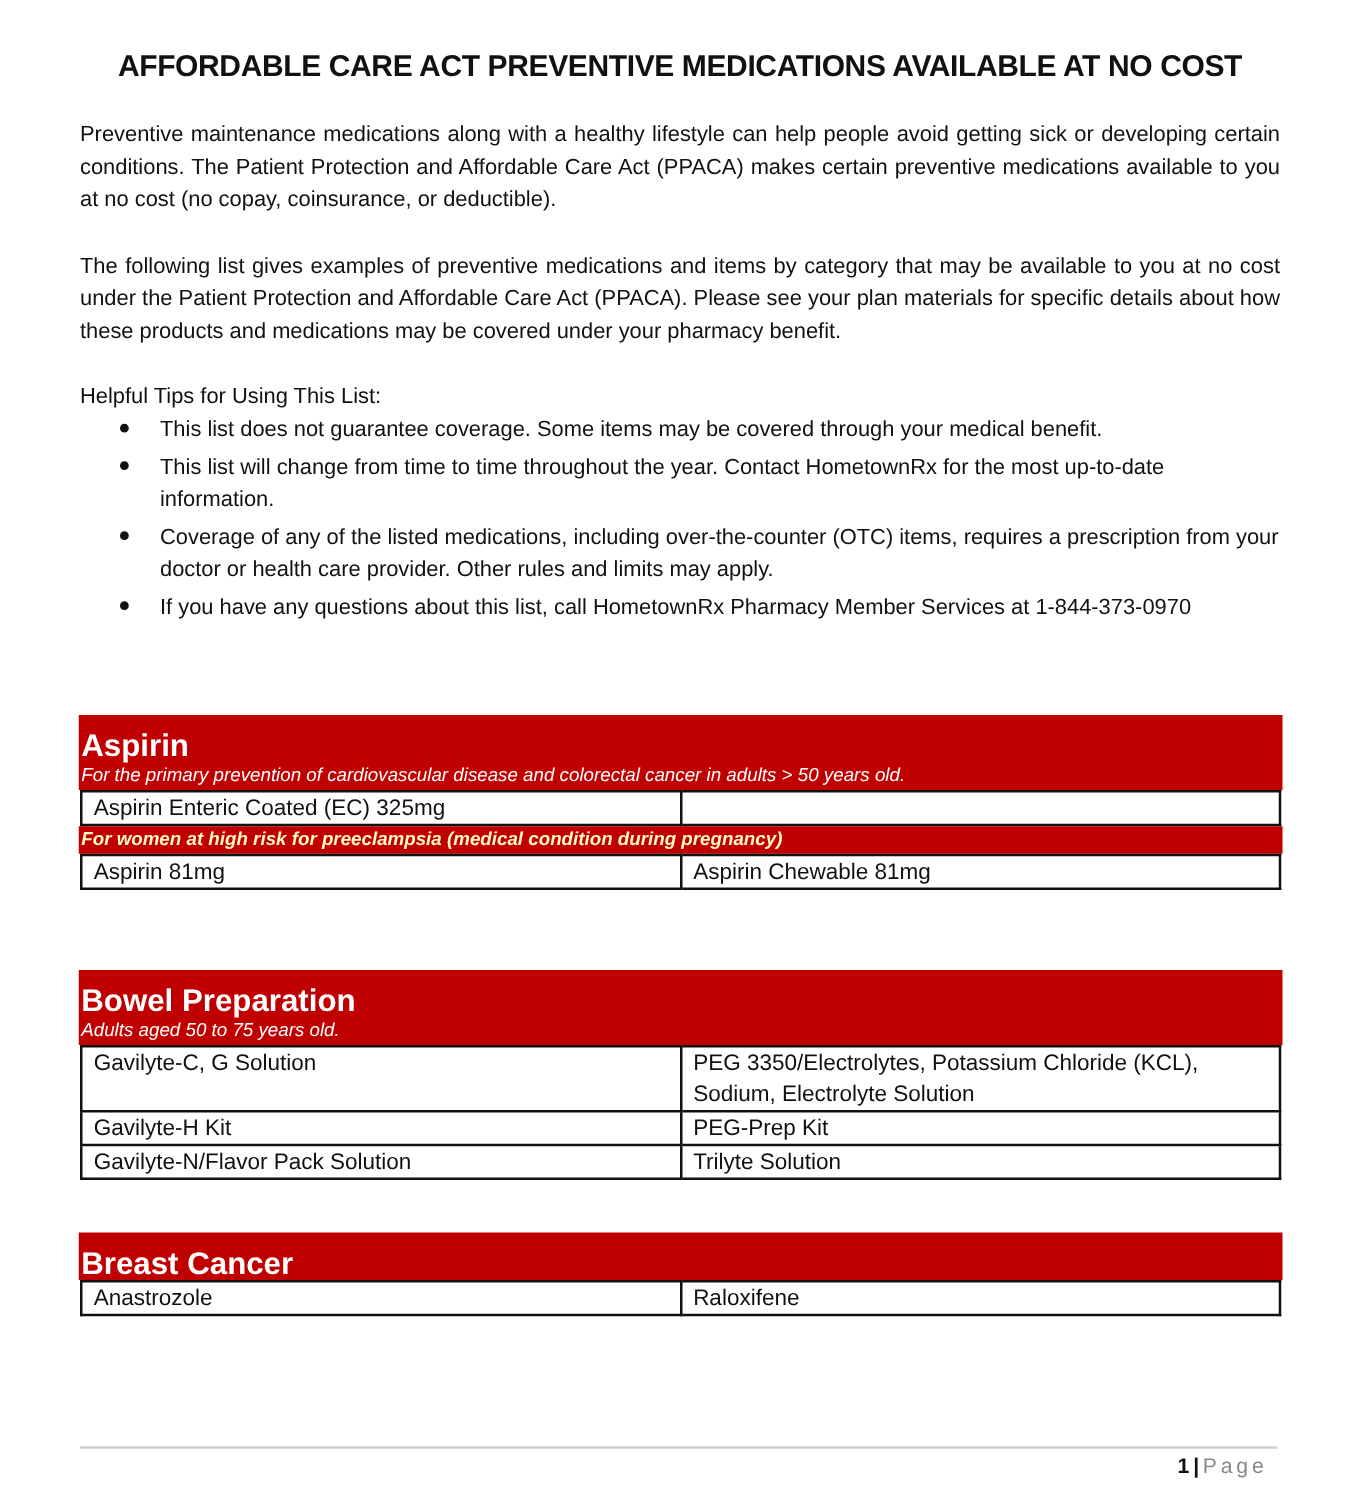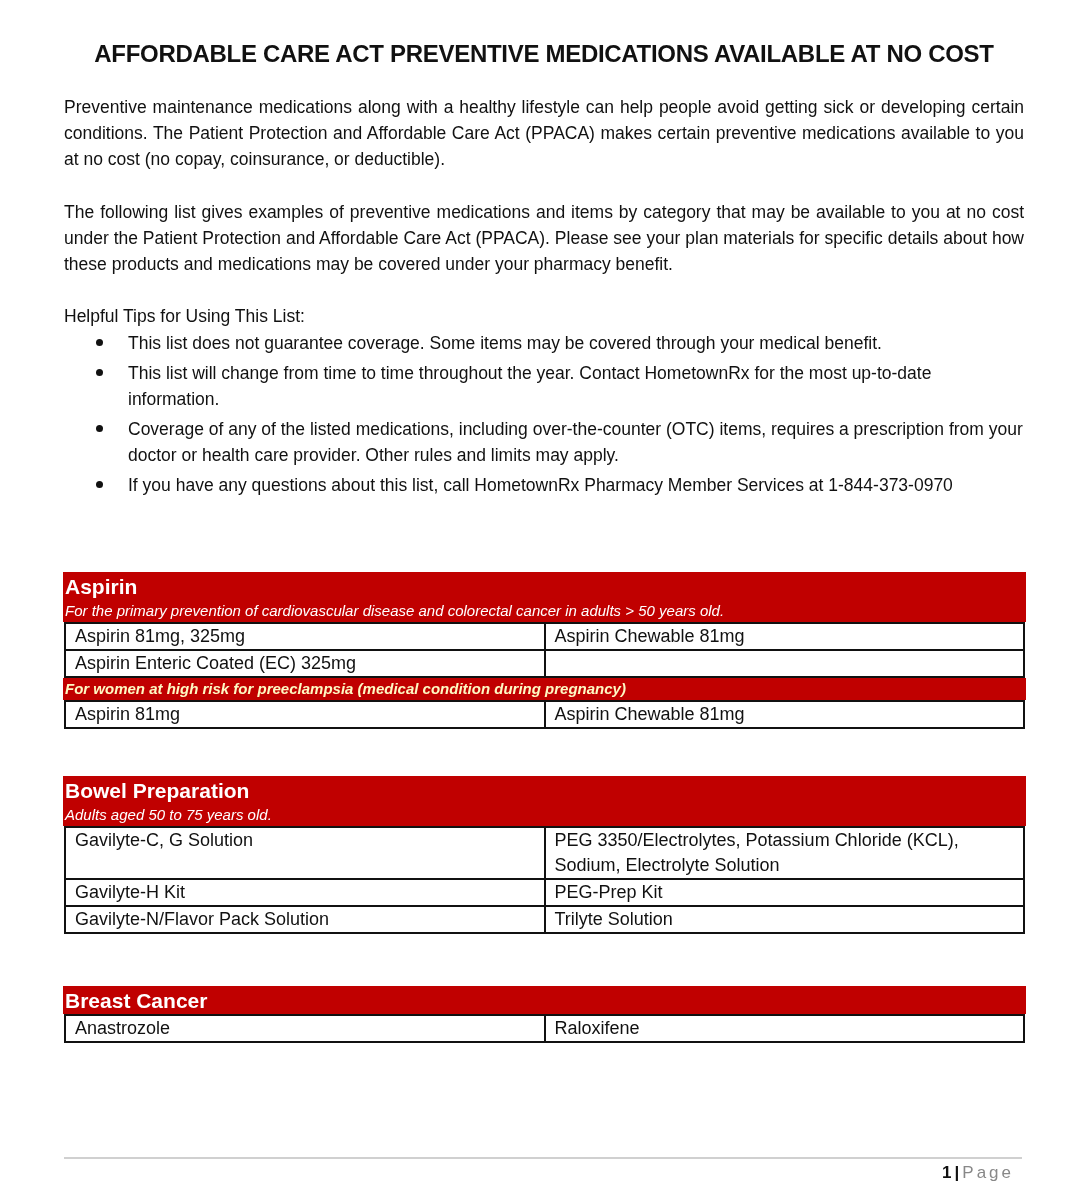--- a/index.html
+++ b/index.html
@@ -10,21 +10,21 @@
   .para { position: absolute; left: 64px; width: 960px; font-size: 17.5px; line-height: 26px;
           text-align: justify; text-align-last: left; }
   .p1 { top: 94px; }
   .p2 { top: 199px; }
   .tips-head { position: absolute; left: 64px; top: 303px; font-size: 17.5px; line-height: 26px; }
   ul.tips { position: absolute; left: 64px; top: 330px; width: 960px; margin: 0; padding: 0; list-style: none; }
   ul.tips li { position: relative; padding-left: 64px; font-size: 17.5px; line-height: 26px; margin-bottom: 4px; }
   ul.tips li .bullet { position: absolute; left: 32px; top: 9px; width: 7px; height: 7px; background: #111; border-radius: 50%; }
   .section { position: absolute; left: 63px; width: 963px; }
   .sec-head { background: #c00000; color: #fff; padding: 0 2px; }
-  .sec-title { font-weight: bold; font-size: 21px; line-height: 26px; padding-top: 2px; }
+  .sec-title { font-weight: bold; font-size: 25px; line-height: 26px; padding-top: 12px; }
   .sec-sub { font-style: italic; font-size: 15px; line-height: 22px; }
   .sub-band { background: #c00000; color: #fef9c3; font-style: italic; font-weight: bold;
               font-size: 15px; line-height: 22px; padding: 0 2px; }
   table.meds { width: 961px; margin-left: 1px; border-collapse: collapse; table-layout: fixed; }
   table.meds td { border: 2px solid #111; font-size: 18px; line-height: 25px; padding: 0 9px; vertical-align: top; }
   .footer-rule { position: absolute; left: 64px; top: 1157px; width: 958px; height: 2px; background: #d0d0d0; }
   .page-num { position: absolute; right: 74px; top: 1163px; font-size: 17px; color: #888; letter-spacing: 3px; }
   .page-num b { color: #111; letter-spacing: 0; }
   .page-num .sep { color: #111; font-weight: bold; margin: 0 3px; letter-spacing: 0; }
 </style>
@@ -44,24 +44,20 @@
   <li><span class="bullet"></span><span>If you have any questions about this list, call HometownRx Pharmacy Member Services at 1-844-373-0970</span></li>
 </ul>
 
 <div class="section" style="top:572px;">
   <div class="sec-head">
     <div class="sec-title">Aspirin</div>
     <div class="sec-sub">For the primary prevention of cardiovascular disease and colorectal cancer in adults &gt; 50 years old.</div>
   </div>
   <table class="meds">
     <tbody>
-        <tr>
-      <td>Aspirin 81mg, 325mg</td>
-      <td>Aspirin Chewable 81mg</td>
-    </tr>
     <tr>
       <td>Aspirin Enteric Coated (EC) 325mg</td>
       <td>&nbsp;</td>
     </tr>
   </tbody>
     </table>
   <div class="sub-band">For women at high risk for preeclampsia (medical condition during pregnancy)</div>
   <table class="meds">
     <tbody>
         <tr>

